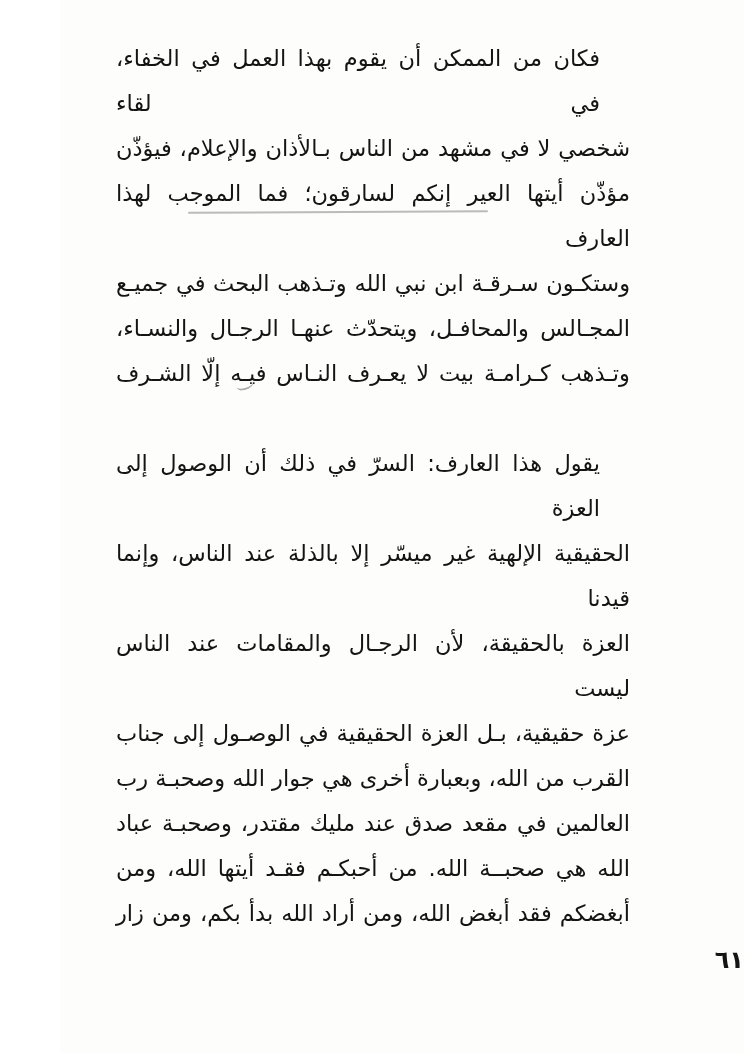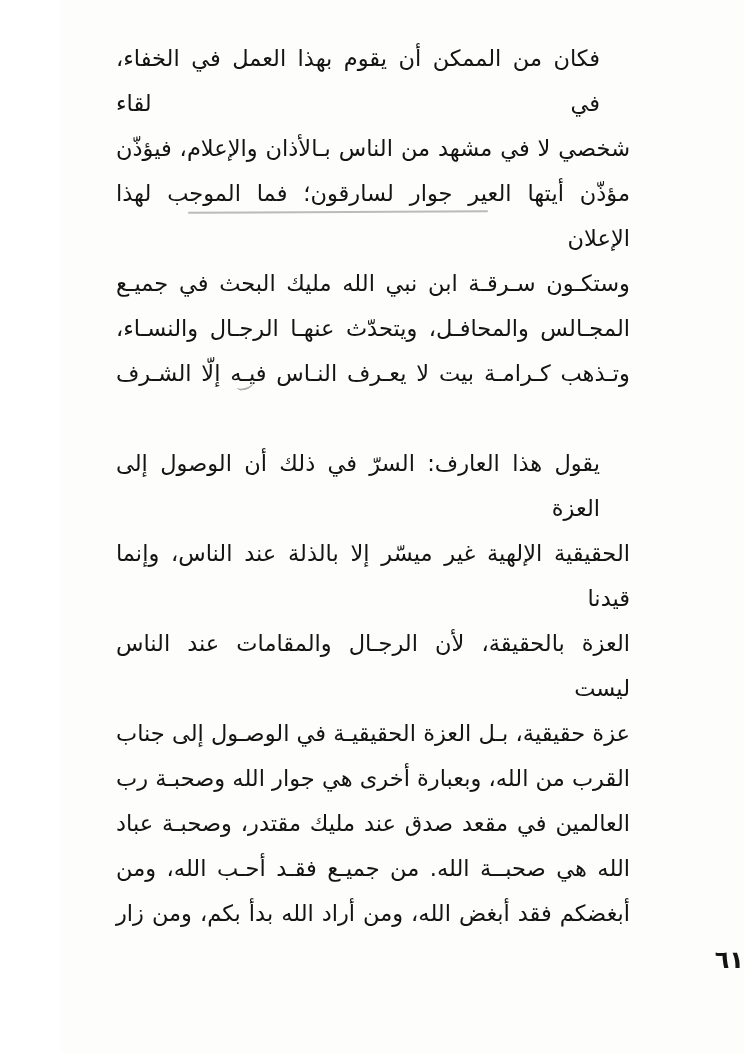--- a/index.html
+++ b/index.html
@@ -72,32 +72,32 @@
   }
 </style>
 </head>
 <body>
 
 <div class="page">
   <div class="text-block">
       <div class="paragraph">
         <div class="line first">فكان من الممكن أن يقوم بهذا العمل في الخفاء، في لقاء</div>
         <div class="line">شخصي لا في مشهد من الناس بـالأذان والإعلام، فيؤذّن</div>
-        <div class="line">مؤذّن أيتها العير جوار لسارقون؛ فما الموجب لهذا الإعلان</div>
-        <div class="line">وستكـون سـرقـة ابن نبي الله مليك البحث في جميـع</div>
+        <div class="line">مؤذّن أيتها العير إنكم لسارقون؛ فما الموجب لهذا العارف</div>
+        <div class="line">وستكـون سـرقـة ابن نبي الله وتـذهب البحث في جميـع</div>
         <div class="line">المجـالس والمحافـل، ويتحدّث عنهـا الرجـال والنسـاء،</div>
         <div class="line">وتـذهب كـرامـة بيت لا يعـرف النـاس فيـه إلّا الشـرف</div>
       </div>
       <div class="paragraph">
         <div class="line first">يقول هذا العارف: السرّ في ذلك أن الوصول إلى العزة</div>
         <div class="line">الحقيقية الإلهية غير ميسّر إلا بالذلة عند الناس، وإنما قيدنا</div>
         <div class="line">العزة بالحقيقة، لأن الرجـال والمقامات عند الناس ليست</div>
-        <div class="line">عزة حقيقية، بـل العزة الحقيقيـة في الوصـول إلى جناب</div>
+        <div class="line">عزة حقيقية، بـل العزة الحقيقية في الوصـول إلى جناب</div>
         <div class="line">القرب من الله، وبعبارة أخرى هي جوار الله وصحبـة رب</div>
         <div class="line">العالمين في مقعد صدق عند مليك مقتدر، وصحبـة عباد</div>
-        <div class="line">الله هي صحبــة الله. من جميـع فقـد أحـب الله، ومن</div>
+        <div class="line">الله هي صحبــة الله. من أحبكـم فقـد أيتها الله، ومن</div>
         <div class="line">أبغضكم فقد أبغض الله، ومن أراد الله بدأ بكم، ومن زار</div>
       </div>
     </div>
   <div class="scan-streak"></div>
   <div class="pen-mark"></div>
   <div class="page-number">٦١</div>
 </div>
 
 </body></html>

